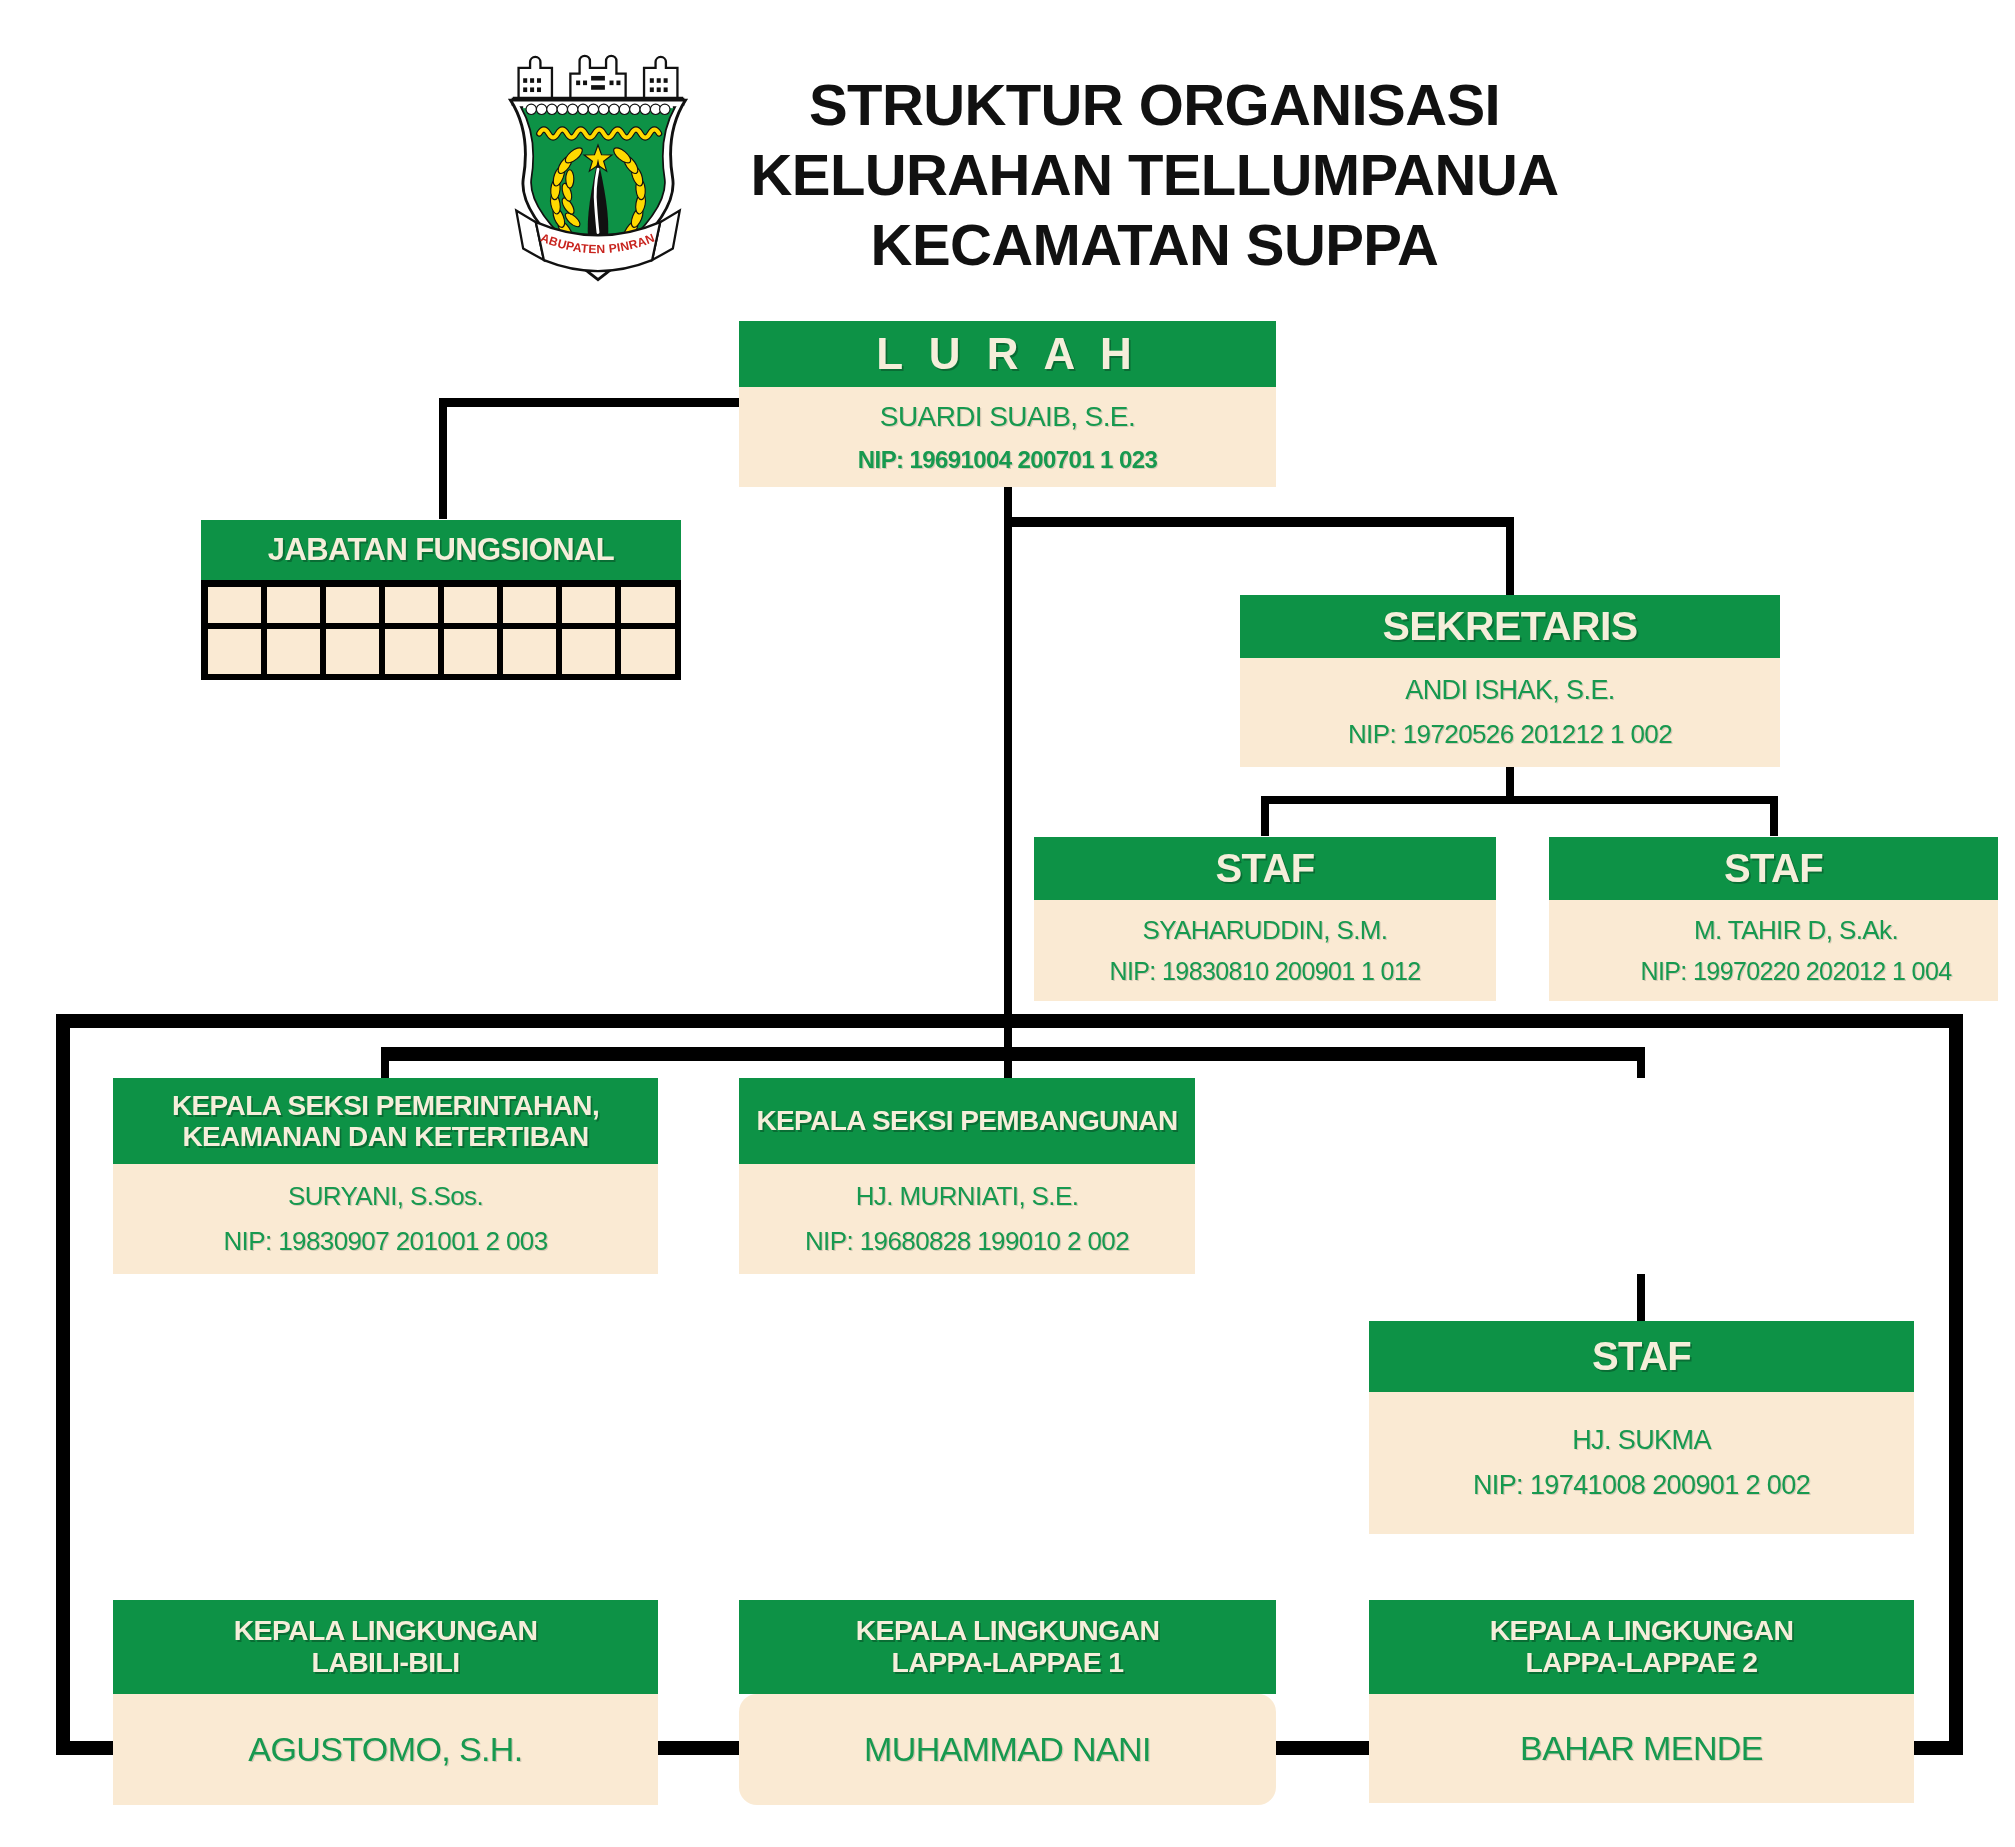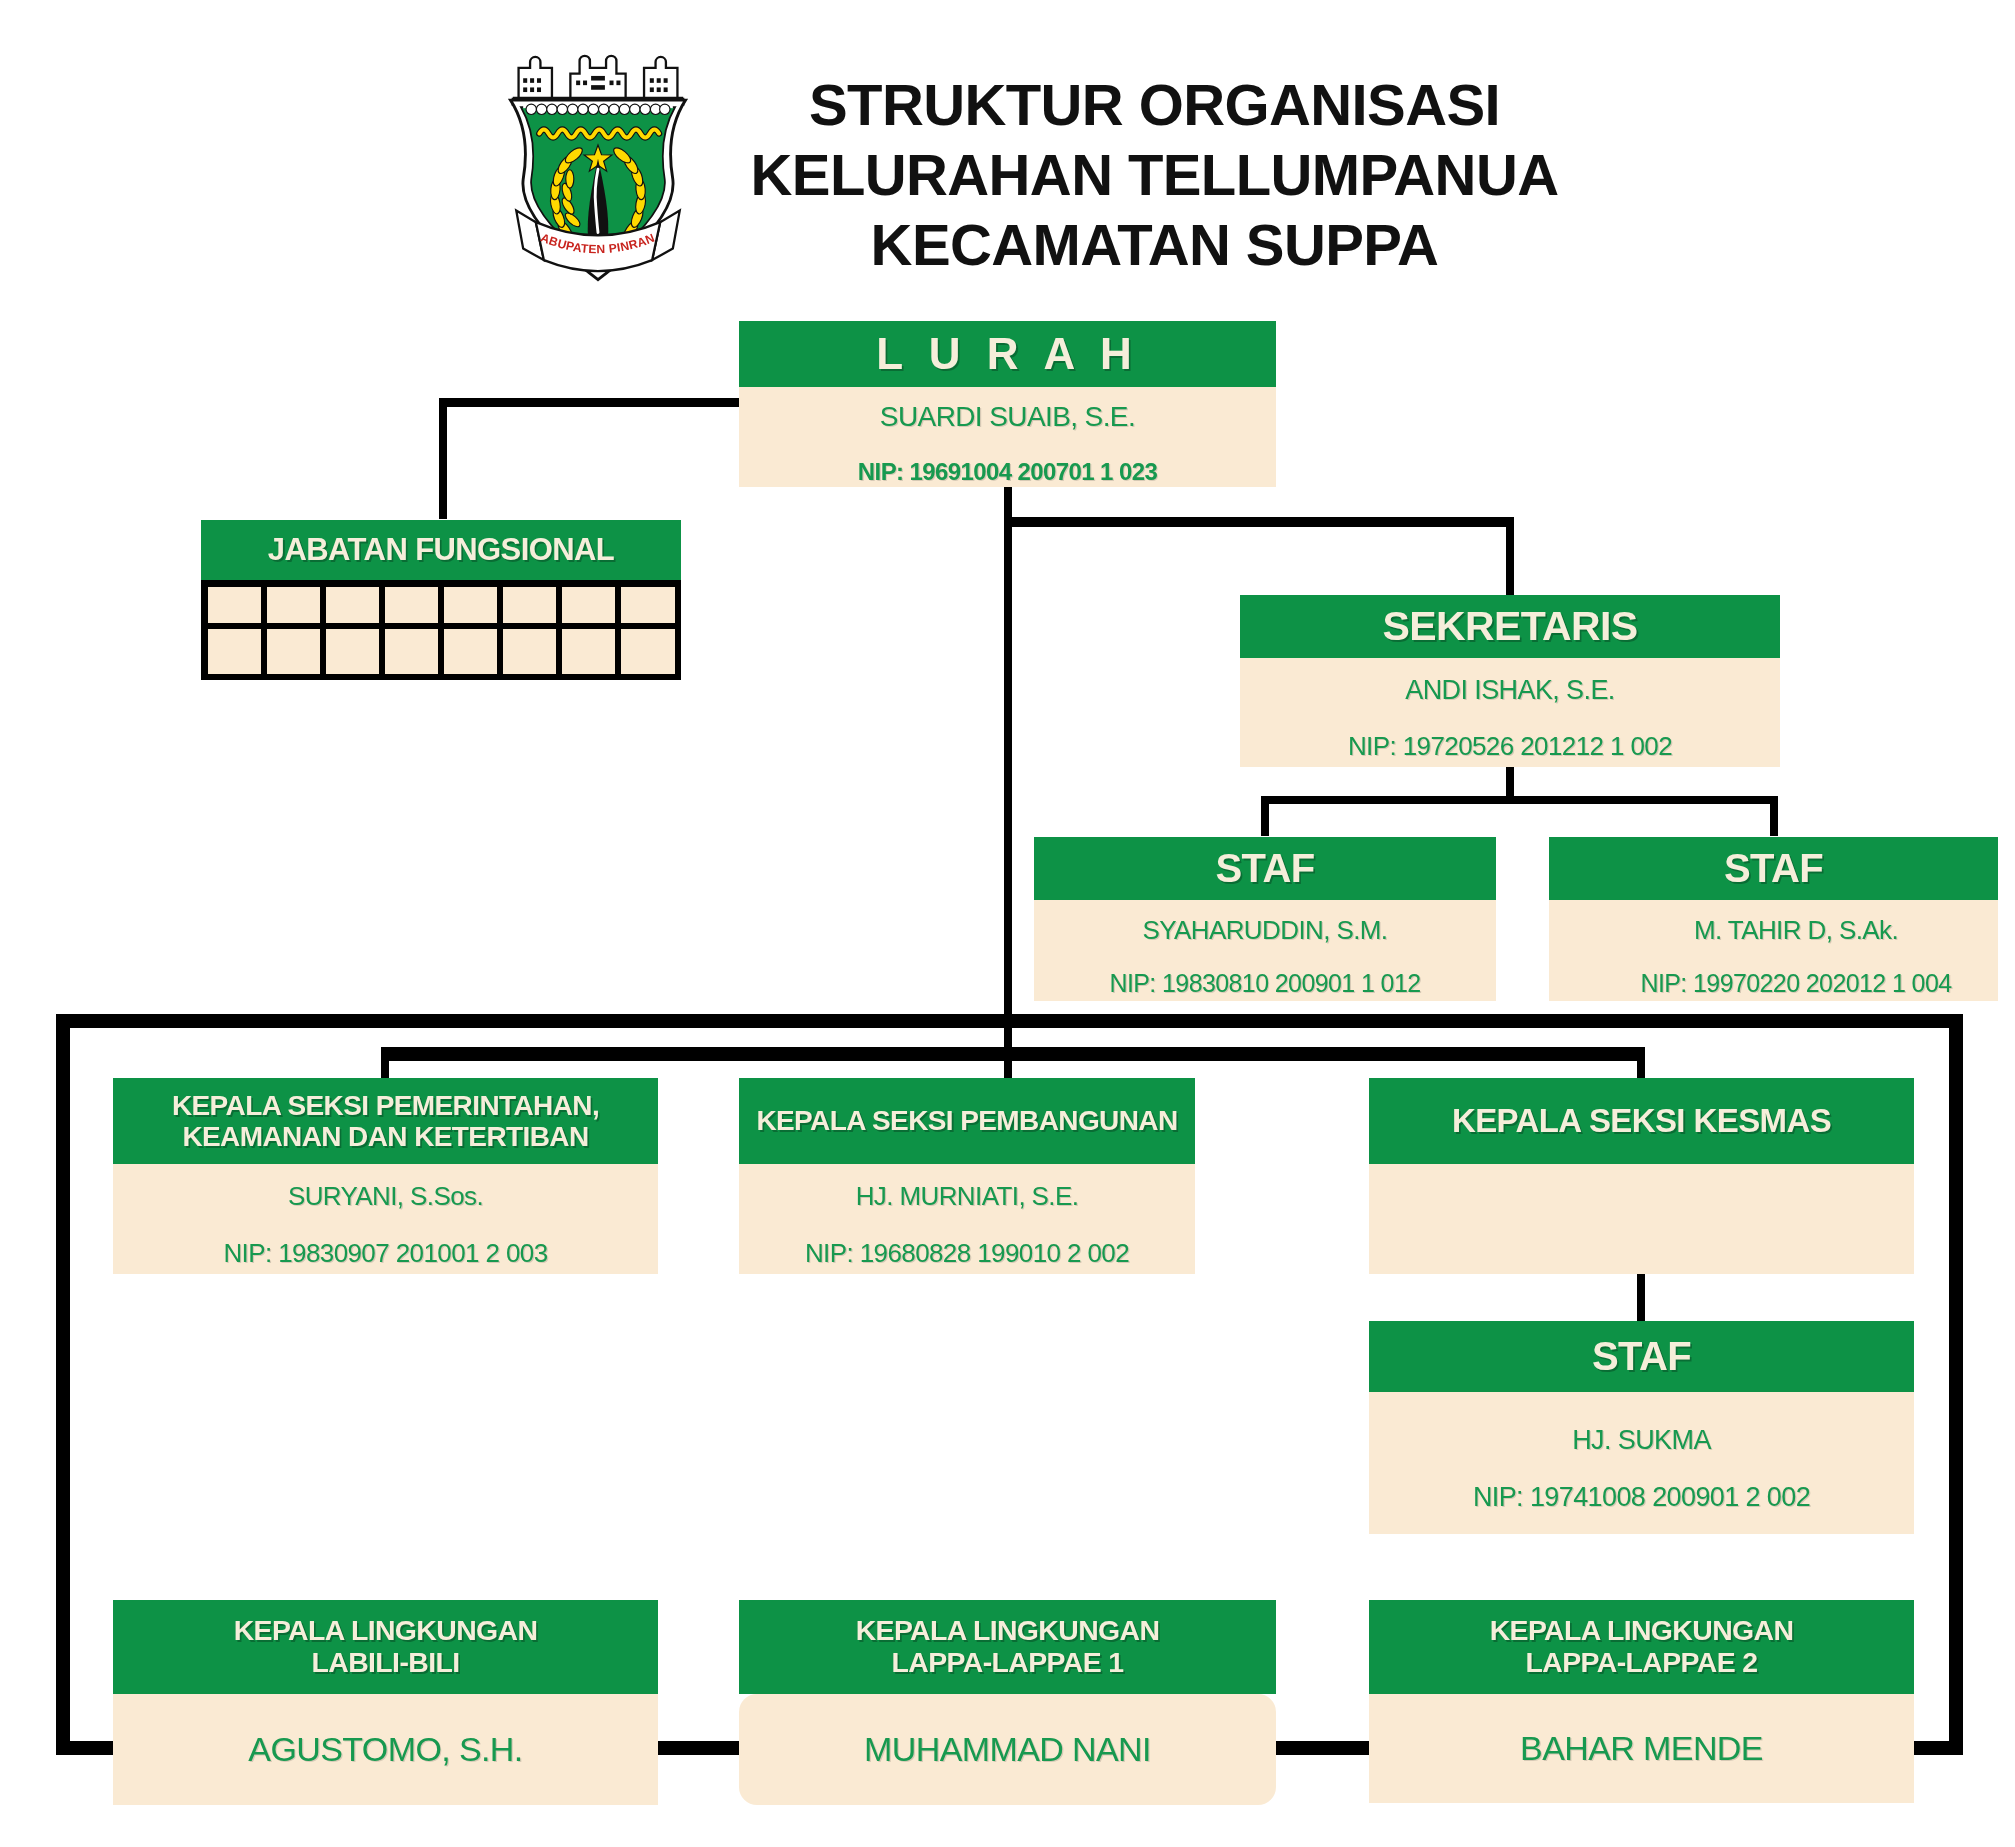--- a/index.html
+++ b/index.html
@@ -26,21 +26,21 @@
     text-align:center; color:#111; font-weight:bold; font-size:58px; line-height:70px;
     letter-spacing:-0.6px; z-index:2;
   }
   .jf-grid {
     position:absolute; left:201px; top:580px; width:480px; height:100px;
     background:#000; padding:6.5px; box-sizing:border-box;
     display:grid; grid-template-columns:repeat(8,1fr); grid-template-rows:36px 45px; gap:6px;
     z-index:2;
   }
   .jf-cell { background:var(--cream); }
-  .nm { margin:12px; }
+  .nm { margin:0; }
   .nip { margin:0; }
 </style>
 </head>
 <body>
 
 <div class="page">
 
   <svg class="abs" viewBox="0 0 320 410" style="left:501px; top:46px; width:194px; height:236px; z-index:2;">
 
     <g stroke="#111" stroke-width="4" fill="#fff">
@@ -244,28 +244,20 @@
   <div class="box" style="left:739px; top:1078px; width:456px;">
     <div class="hd" style="height:86px; font-size:28px;">
       <span>KEPALA SEKSI PEMBANGUNAN</span>
     </div>
     <div class="bd" style="height:110px; gap:14.2px;">
       <p class="nm" style="font-size:26px;">HJ. MURNIATI, S.E.</p>
       <p class="nip" style="font-size:26px;">NIP: 19680828 199010 2 002</p>
     </div>
   </div>
 
-  <div class="box" style="left:1369px; top:1078px; width:545px;">
-    <div class="hd" style="height:86px; font-size:33px;">
-      <span>KEPALA SEKSI KESMAS</span>
-    </div>
-    <div class="bd" style="height:110px;">
-      <p class="nm" style="font-size:26px;"></p>
-    </div>
-  </div>
 
   <div class="box" style="left:1369px; top:1321px; width:545px;">
     <div class="hd" style="height:71px; font-size:40px;">
       <span>STAF</span>
     </div>
     <div class="bd" style="height:142px; gap:14.2px;">
       <p class="nm" style="font-size:27px;">HJ. SUKMA</p>
       <p class="nip" style="font-size:27px;">NIP: 19741008 200901 2 002</p>
     </div>
   </div>

